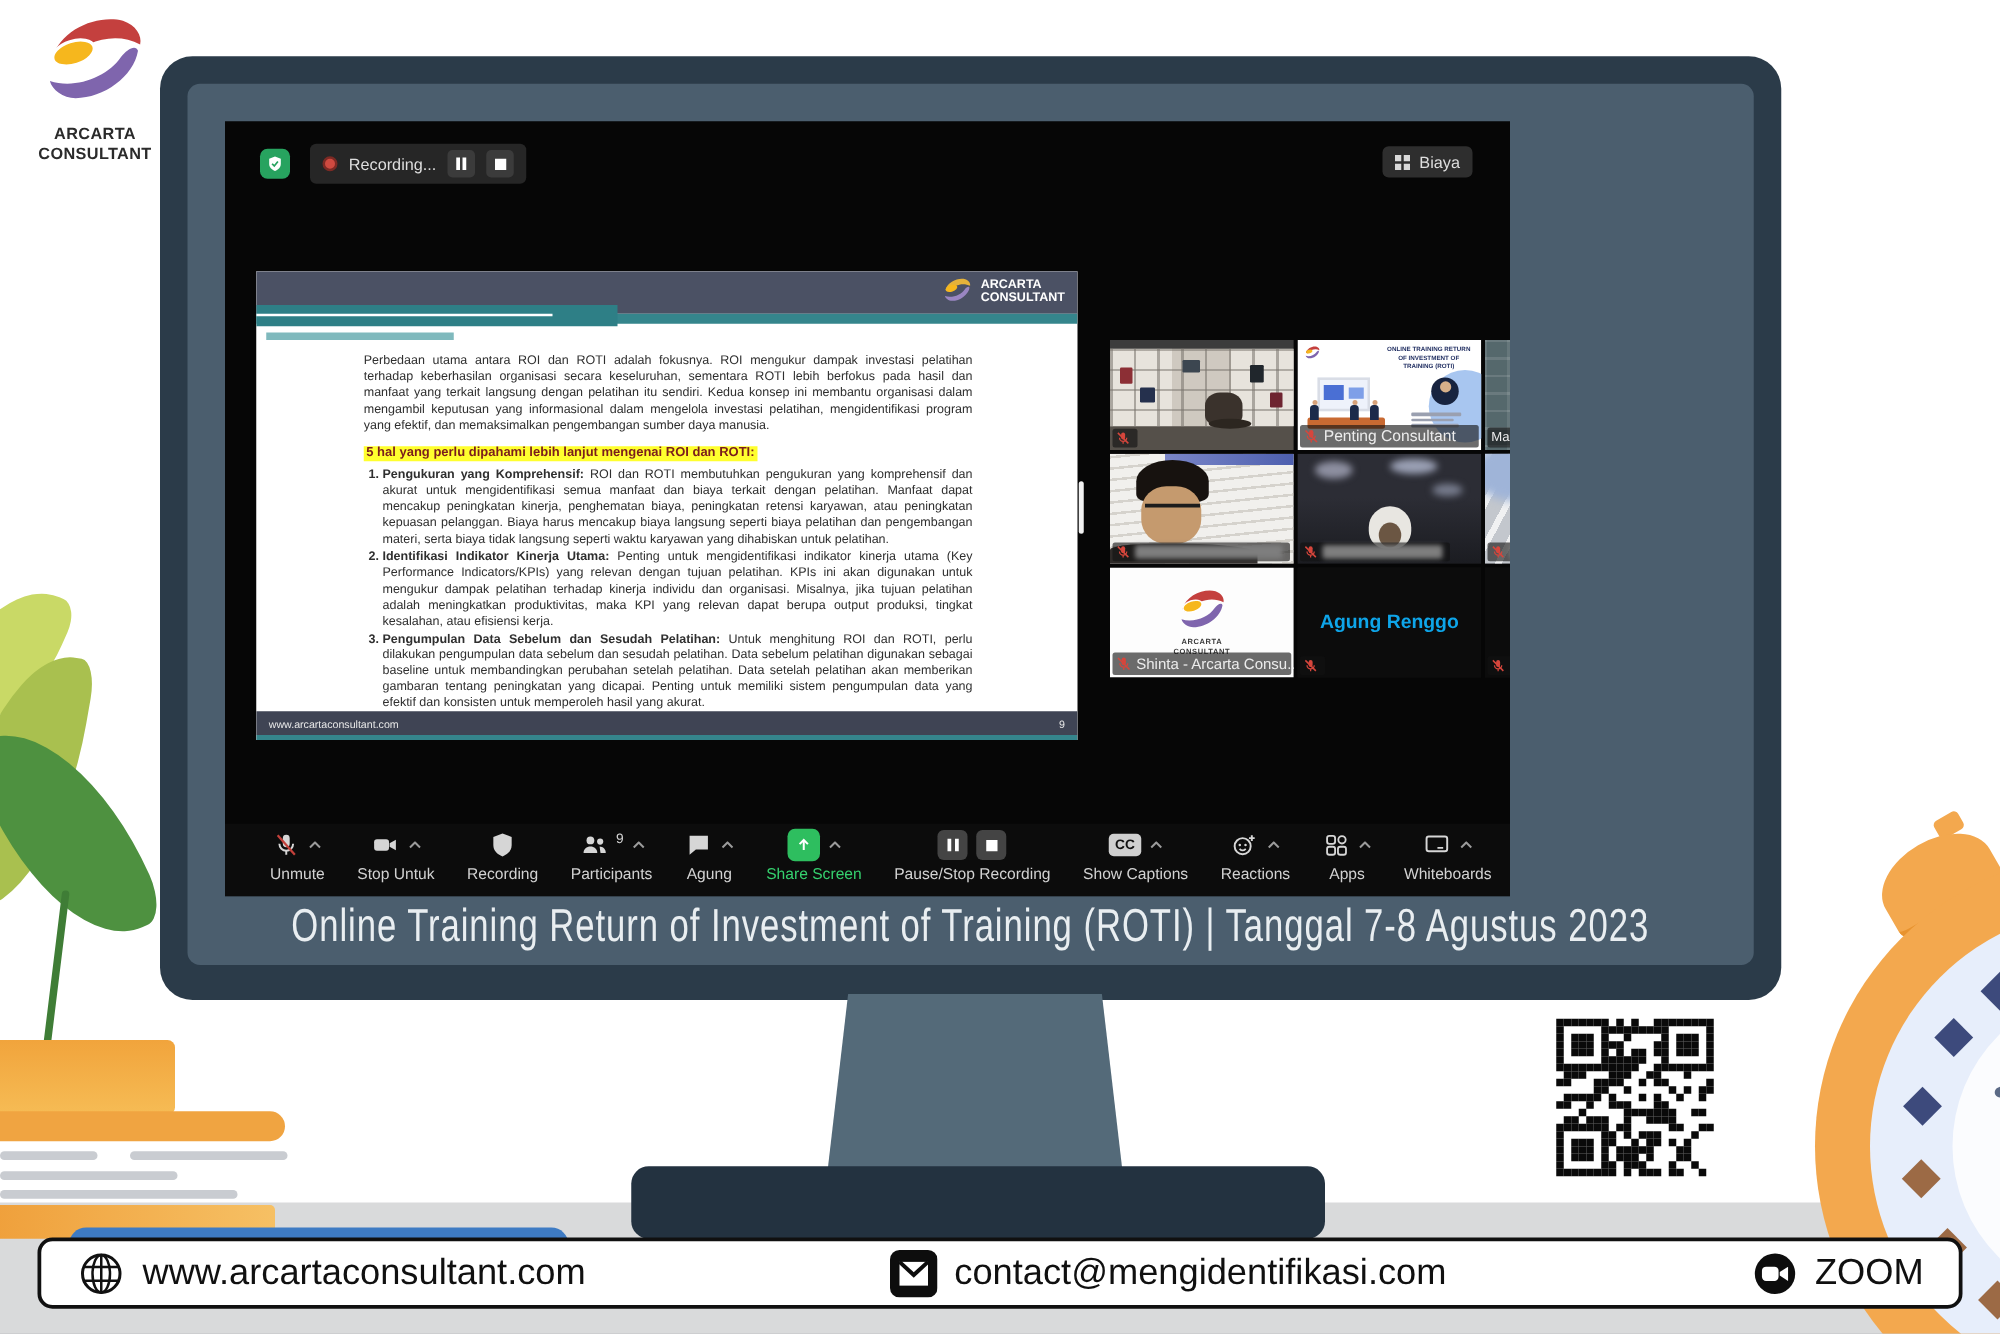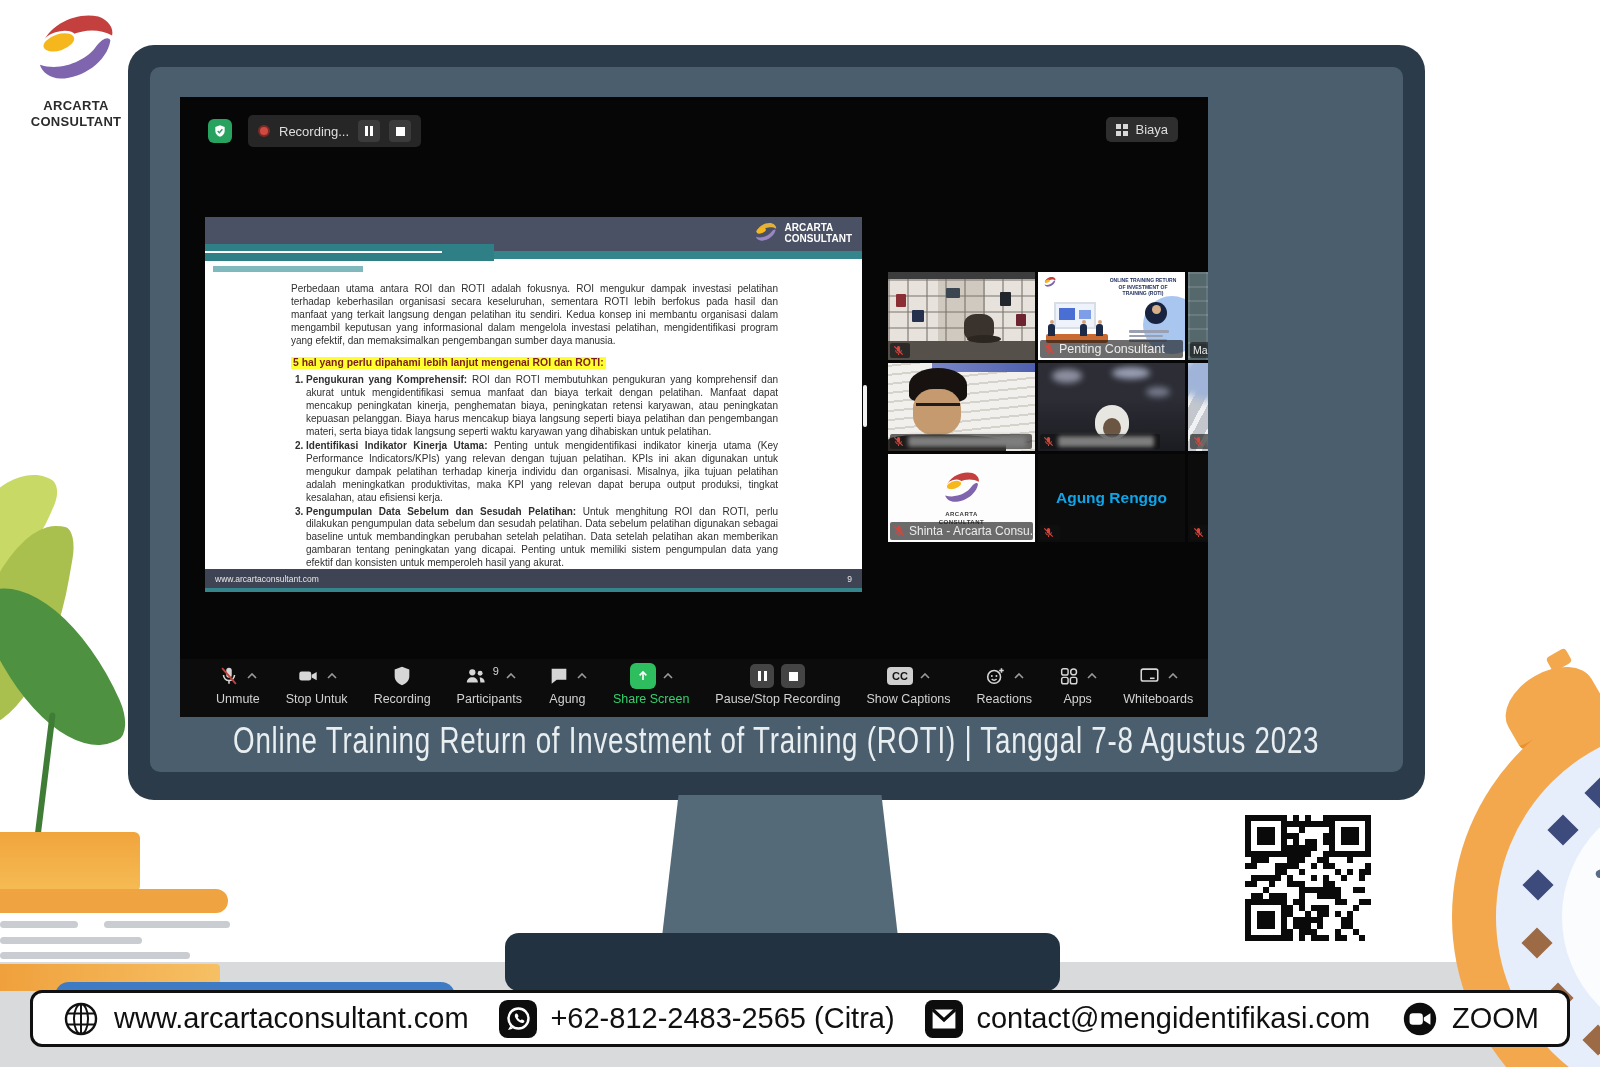--- a/index.html
+++ b/index.html
@@ -880,29 +880,20 @@
     <div class="citem">
       <svg width="40" height="40" viewBox="0 0 40 40">
         <circle cx="20" cy="20" r="15" stroke="#111" stroke-width="2.4" fill="none"></circle>
         <ellipse cx="20" cy="20" rx="7" ry="15" stroke="#111" stroke-width="2" fill="none"></ellipse>
         <path d="M6 14.5h28M6 25.5h28M20 5v30" stroke="#111" stroke-width="2" fill="none"></path>
       </svg>
       <span>www.arcartaconsultant.com</span>
     </div>
     <div class="citem">
       <svg width="38" height="38" viewBox="0 0 40 40">
-        <rect width="40" height="40" rx="9" fill="#0d0d0d"></rect>
-        <circle cx="20.5" cy="19.5" r="10.5" fill="none" stroke="#fff" stroke-width="2.6"></circle>
-        <path d="M12 27l-2.5 4.5 5-1.3z" fill="#fff"></path>
-        <path d="M16.8 15.6c.5-1.6 2.1-1.9 2.8-.7l.8 1.6c.3.6-.1 1.3-.7 1.6.6 1.4 1.7 2.5 3.1 3.1.3-.6 1-1 1.6-.7l1.6.8c1.2.7.9 2.3-.7 2.8-3.4 1.1-9.6-5.1-8.5-8.5z" fill="#fff"></path>
-      </svg>
-      <span>+62-812-2483-2565 (Citra)</span>
-    </div>
-    <div class="citem">
-      <svg width="38" height="38" viewBox="0 0 40 40">
         <rect width="40" height="40" rx="8" fill="#0d0d0d"></rect>
         <rect x="8" y="10" width="24" height="20" fill="#fff"></rect>
         <path d="M8 10l12 11 12-11" stroke="#0d0d0d" stroke-width="3.4" fill="none"></path>
       </svg>
       <span>contact@mengidentifikasi.com</span>
     </div>
     <div class="citem">
       <svg width="38" height="38" viewBox="0 0 40 40">
         <circle cx="20" cy="20" r="17" fill="#0d0d0d"></circle>
         <rect x="9" y="14" width="14" height="12" rx="3.5" fill="#fff"></rect>

